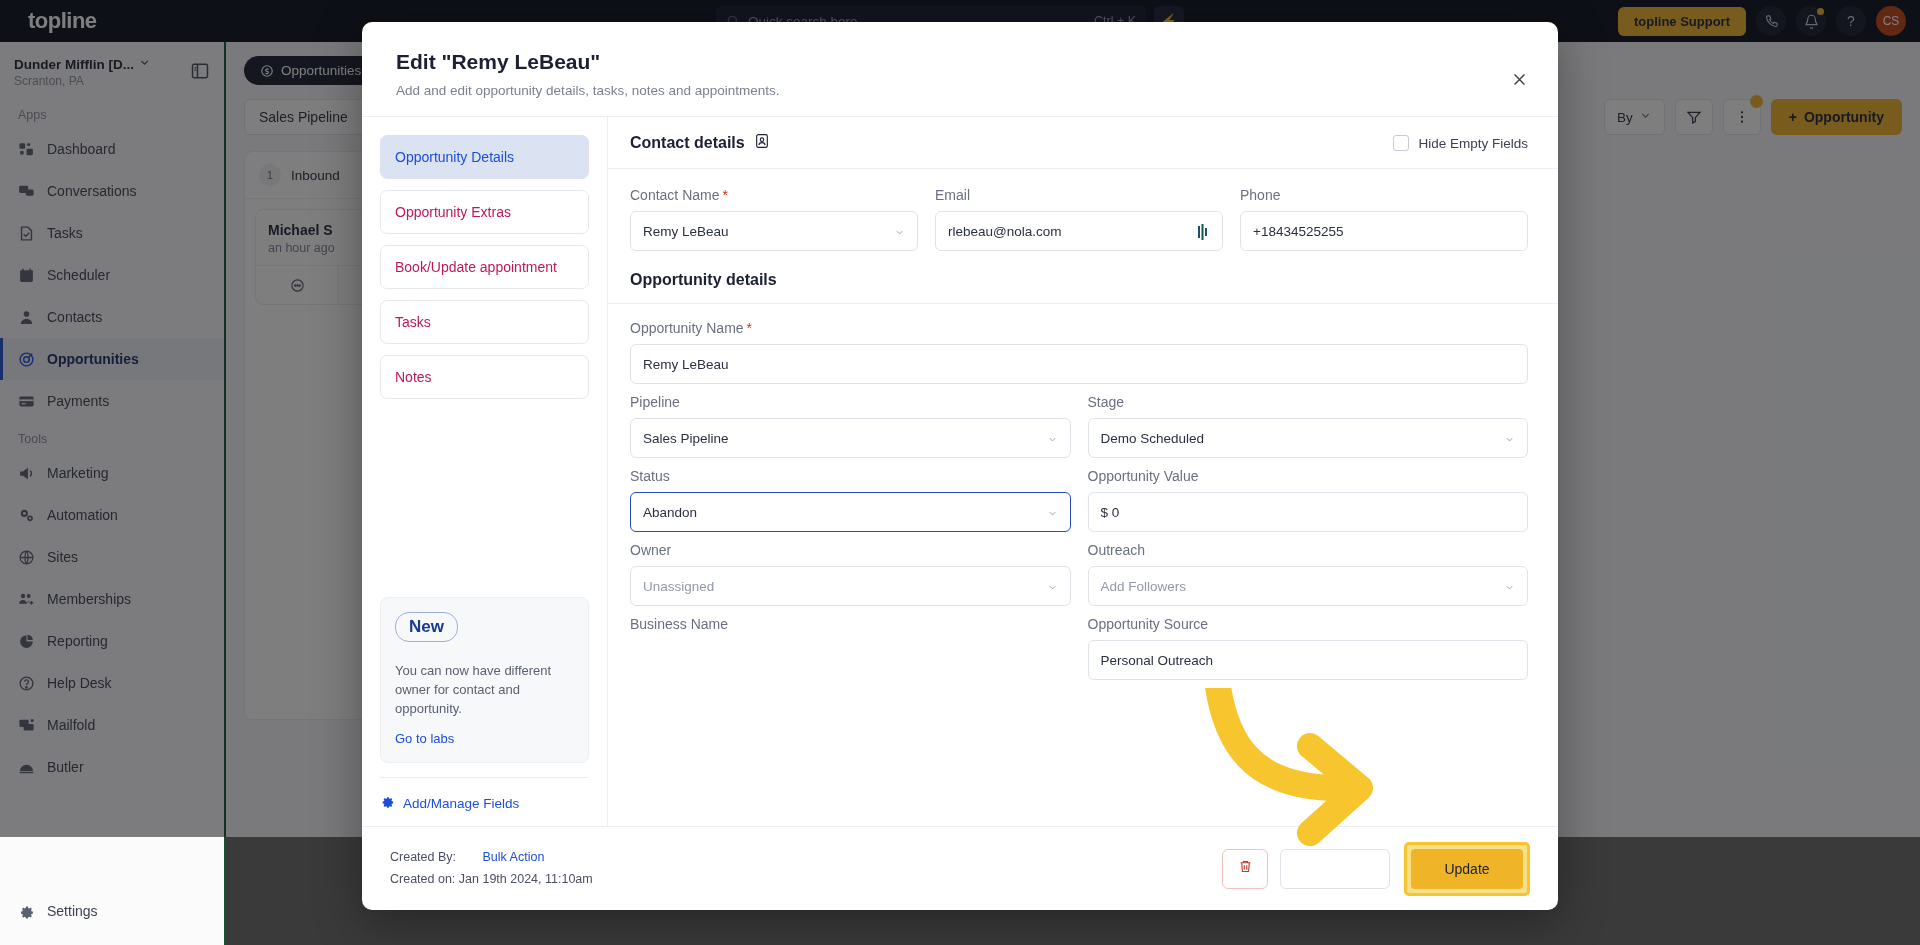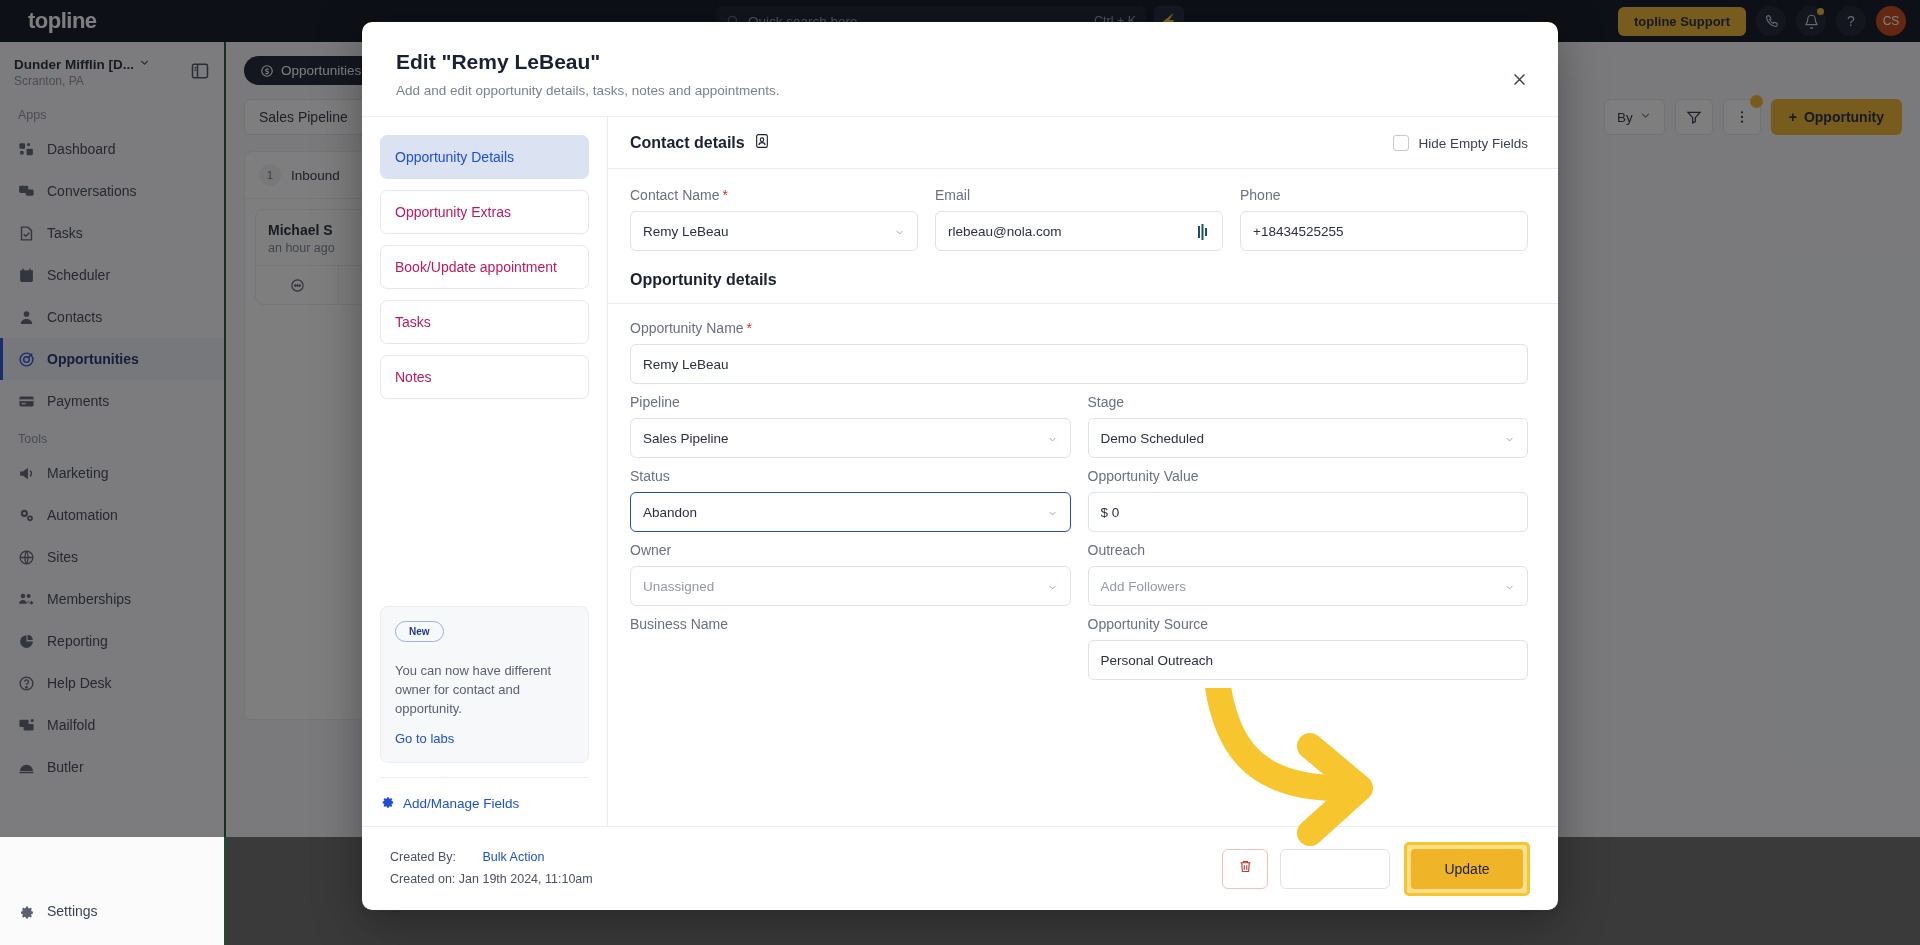--- a/index.html
+++ b/index.html
@@ -214,21 +214,21 @@
   }
   .mtab.active {
     background: #dbe3f3; border-color: #dbe3f3; color: #1d4ed8;
   }
   .labs-card {
     margin-top: auto; background: #f7f8fa; border: 1px solid #eceef2;
     border-radius: 8px; padding: 14px 14px 16px 14px;
   }
   .new-pill {
     display: inline-block; border: 1px solid #9cb0d8; color: #1b3a8c;
-    border-radius: 14px; font-size: 10px; padding: 4px 13px; font-weight: 600;
+    border-radius: 14px; font-size: 17px; padding: 4px 13px; font-weight: 600;
   }
   .labs-text { font-size: 13px; color: #5b6172; line-height: 1.45; margin-top: 20px; }
   .labs-link { font-size: 13px; color: #1d4ed8; margin-top: 12px; }
   .addfields {
     display: flex; align-items: center; gap: 8px;
     font-size: 13.5px; color: #1d4ed8; padding-top: 16px; margin-top: 14px;
     border-top: 1px solid #eceef2;
   }
   .addfields svg { width: 15px; height: 15px; }
 

